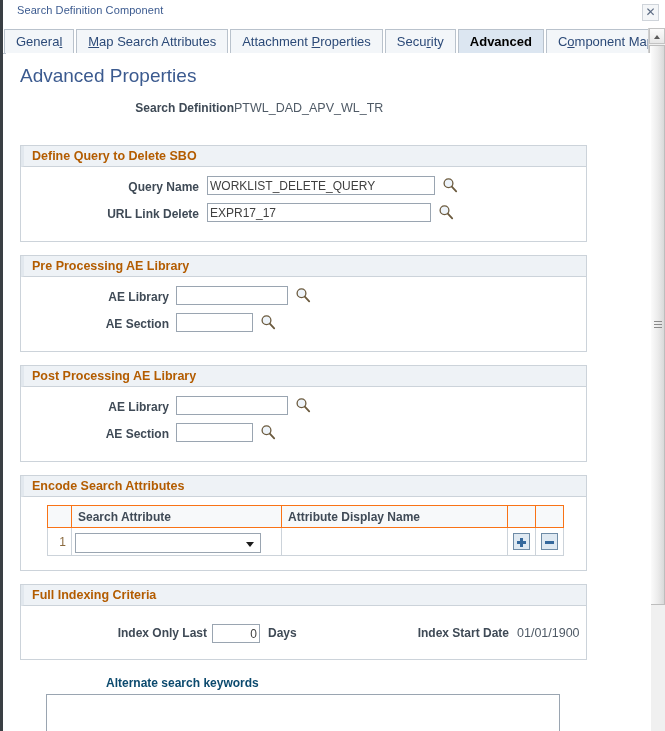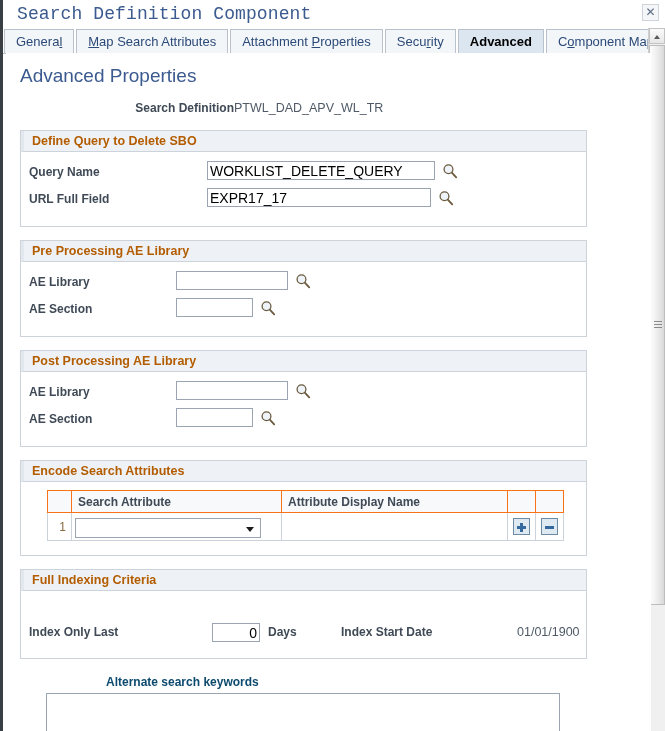--- a/index.html
+++ b/index.html
@@ -21,25 +21,24 @@
   
   .titlebar {
     position: relative;
     height: 27px;
     background: #ffffff;
     border-bottom: 1px solid #ffffff;
   }
   .title-text {
     position: absolute;
     left: 14px; top: 4px;
-    font-size: 18px;
+    font-size: 11px;
     color: #3b5a8f;
     letter-spacing: .1px;
     white-space: nowrap;
-    font-family: Liberation Mono, monospace;
   }
   .close-btn {
     position: absolute;
     right: 6px; top: 4px;
     width: 17px; height: 17px;
     border: 1px solid #cfd4da;
     background: #f4f6f8;
     box-sizing: border-box;
     color: #5b6a82;
     font-size: 12px;
@@ -163,21 +162,21 @@
   }
   .hdr-wrap { position: absolute; left: 228px; }
   .hdr-value {
     color: #4f5a66;
     font-size: 12.5px;
     white-space: nowrap;
   }
 
   
   .group {
-    margin: 5px 0 0 14px;
+    margin: 20px 0 0 14px;
     width: 567px;
     border: 1px solid #ccd3da;
     background: #ffffff;
     box-sizing: border-box;
   }
   .group-header {
     height: 21px;
     line-height: 20px;
     background: #eef2f6;
     border-bottom: 1px solid #ccd3da;
@@ -194,34 +193,35 @@
   }
 
   
   .frow {
     position: relative;
     height: 27px;
     font-size: 12px;
   }
   .flabel {
     position: absolute;
+    text-align: right;
     font-weight: bold;
     color: #3f4a56;
     white-space: nowrap;
     top: 4px;
     font-size: 12px;
   }
   .fctl { position: absolute; top: 0; }
   input.txt {
     height: 19px;
     border: 1px solid #9aa5b1;
     background: #ffffff;
     font-family: "Liberation Sans", sans-serif;
-    font-size: 14px;
-    color: #000000;
+    font-size: 12px;
+    color: #404040;
     padding: 0 2px;
     box-sizing: border-box;
     outline: none;
   }
   .mag {
     display: inline-block;
     width: 16px; height: 16px;
     vertical-align: -3px;
     margin-left: 4px;
     cursor: pointer;
@@ -358,21 +358,21 @@
             <input class="txt" style="width: 228px;" value="WORKLIST_DELETE_QUERY">
             <span class="mag">
               <svg viewBox="0 0 16 16" width="16" height="16">
                   <circle cx="6.5" cy="6.3" r="4.4" fill="#eef4fa" stroke="#6b5a3e" stroke-width="1.3"></circle>
                   <line x1="9.8" y1="9.6" x2="14.2" y2="14.3" stroke="#6b5a3e" stroke-width="1.8" stroke-linecap="round"></line>
                 </svg>
             </span>
           </span>
         </div>
         <div class="frow">
-          <span class="flabel" style="left:8px;width:170px;">URL Full Field</span>
+          <span class="flabel" style="left:8px;width:170px;">URL Link Delete</span>
           <span class="fctl" style="left:186px;">
             <input class="txt" style="width: 224px;" value="EXPR17_17">
             <span class="mag">
               <svg viewBox="0 0 16 16" width="16" height="16">
                   <circle cx="6.5" cy="6.3" r="4.4" fill="#eef4fa" stroke="#6b5a3e" stroke-width="1.3"></circle>
                   <line x1="9.8" y1="9.6" x2="14.2" y2="14.3" stroke="#6b5a3e" stroke-width="1.8" stroke-linecap="round"></line>
                 </svg>
             </span>
           </span>
         </div>
@@ -479,21 +479,21 @@
                 </td>
               </tr>
             </tbody>
           </table>
         </div>
       </div>
     </div>
 
     <div class="group" style="margin-top:13px;">
       <div class="group-header">Full Indexing Criteria</div>
-      <div class="group-body" style="padding:30px 0 15px 0;">
+      <div class="group-body" style="padding:16px 0 15px 0;">
         <div class="frow" style="height:22px;">
           <span class="flabel" style="left:8px;width:178px;">Index Only Last</span>
           <span class="fctl" style="left:191px;top:2px;">
             <input class="txt" style="width: 48px; text-align: right;" value="0">
           </span>
           <span class="flabel" style="left:247px;width:60px;text-align:left;">Days</span>
           <span class="flabel" style="left:320px;width:168px;">Index Start Date</span>
           <span style="position:absolute;left:496px;top:4px;font-size:12.5px;color:#4f5a66;">01/01/1900</span>
         </div>
       </div>

